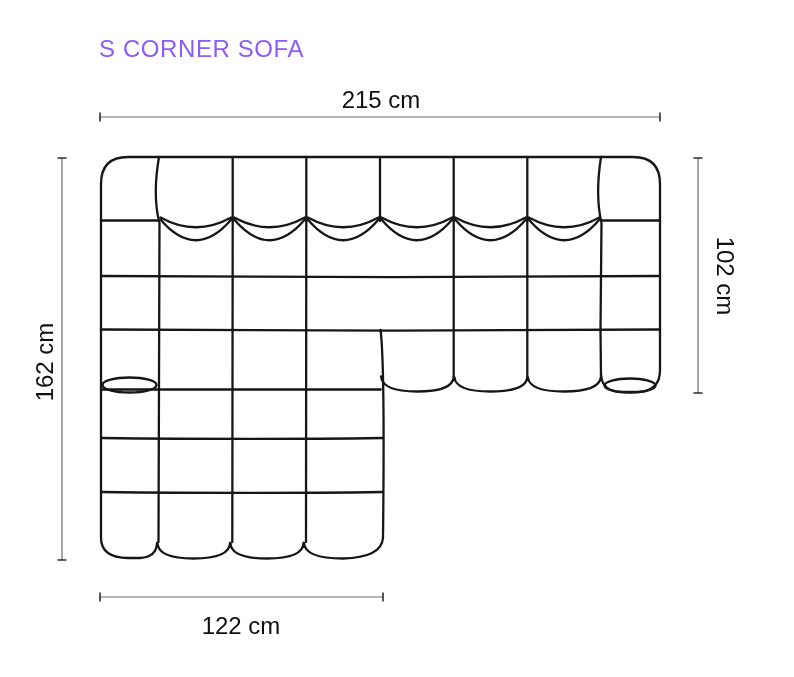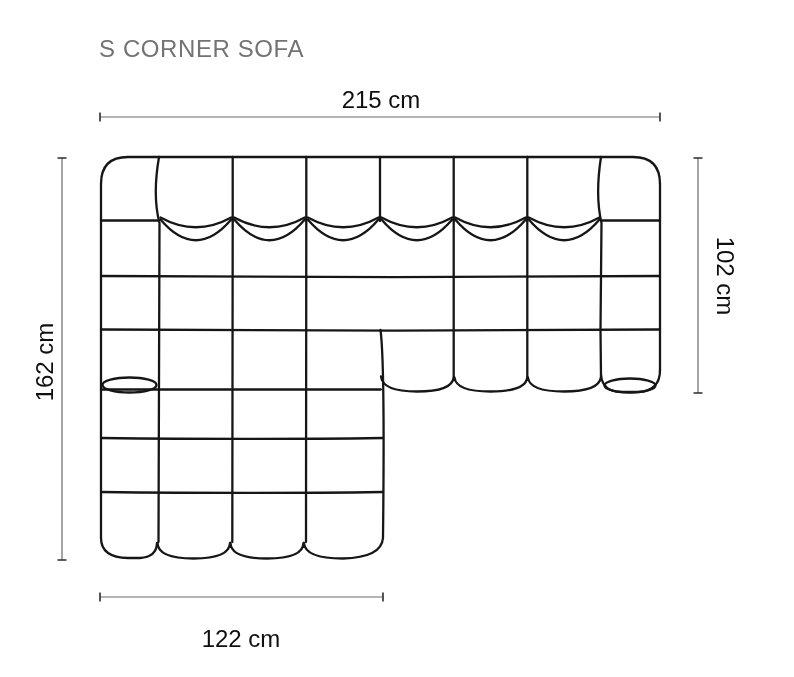--- a/index.html
+++ b/index.html
@@ -20,32 +20,32 @@
     left: 0;
     top: 0;
   }
   .title {
     position: absolute;
     left: 99px;
     top: 35px;
     font-size: 24px;
     line-height: 28px;
     letter-spacing: 0.6px;
-    color: #737373;
+    color: #8b5cf6;
     white-space: nowrap;
   }
   .dim-label {
     position: absolute;
     font-size: 24px;
     line-height: 26px;
     color: #0f0f0f;
     white-space: nowrap;
   }
   .dim-label.top    { left: 381px; top: 87px;  transform: translateX(-50%); }
-  .dim-label.bottom { left: 241px; top: 626px; transform: translateX(-50%); }
+  .dim-label.bottom { left: 241px; top: 613px; transform: translateX(-50%); }
   .dim-label.right  { left: 725px; top: 276px; transform: translate(-50%,-50%) rotate(90deg); }
   .dim-label.left   { left: 45px;  top: 362px; transform: translate(-50%,-50%) rotate(-90deg); }
 </style>
 </head>
 <body>
 
 <div class="stage">
 
   <div class="title">S CORNER SOFA</div>
 

